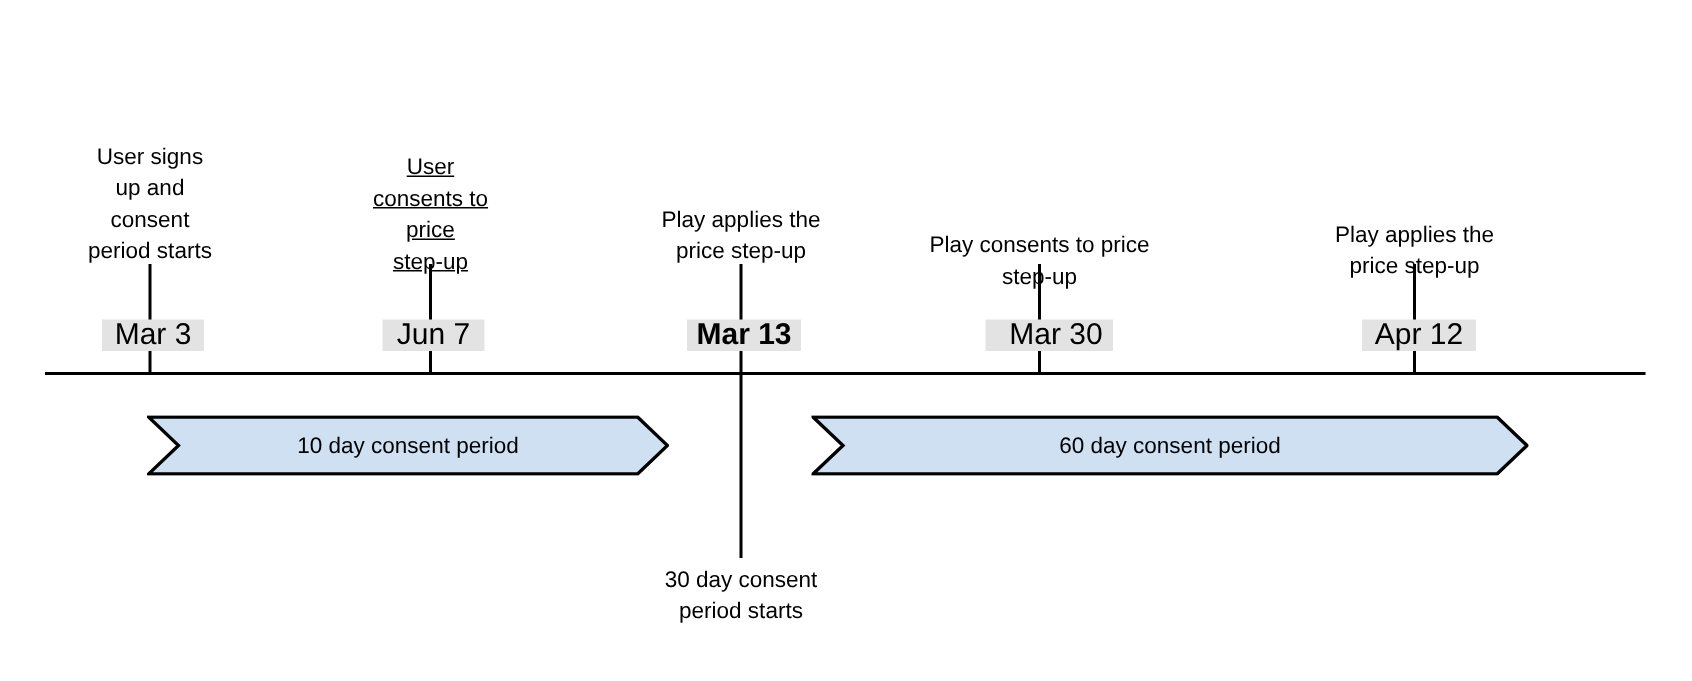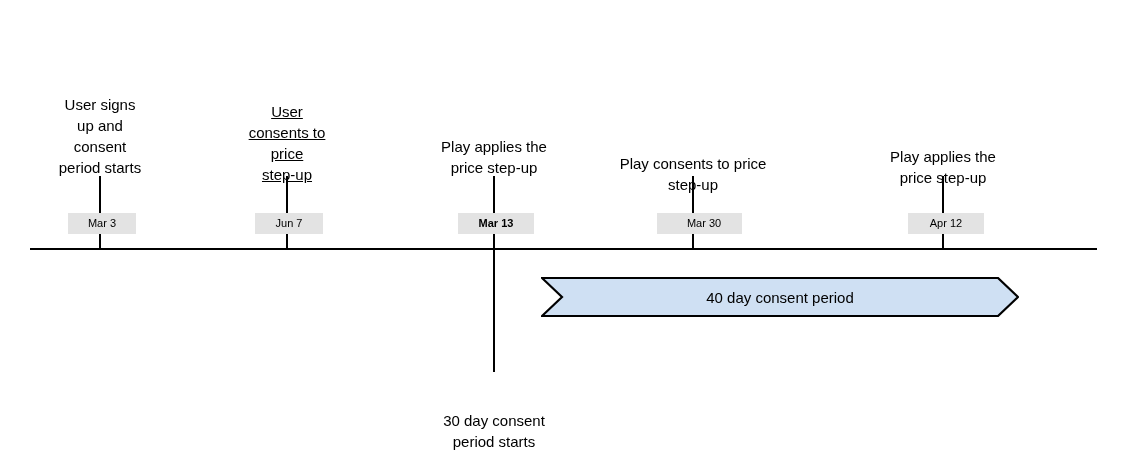--- a/index.html
+++ b/index.html
@@ -41,21 +41,21 @@
     line-height: 21px;
     color: #000000;
     white-space: pre-line;
     margin-top: 48px;
   }
 
   
   .date-chip {
     position: absolute;
     background: #e3e3e3;
-    font-size: 11px;
+    font-size: 20px;
     line-height: 19px;
     padding: 1px 3px;
     color: #000000;
     white-space: nowrap;
     text-align: center;
   }
 
   
   .period-banner {
     position: absolute;
@@ -83,21 +83,20 @@
   }
 
   
   .below-note {
     position: absolute;
     text-align: center;
     font-size: 15px;
     line-height: 21px;
     color: #000000;
     white-space: pre-line;
-    margin-top: 34px;
   }
 </style>
 </head>
 <body>
 
 <div id="canvas">
 
   <div class="axis-line" style="left:30px; top:248px; width:1067px;"></div>
 
   <div class="tick" style="left:493px; top:250px; height:122px;"></div>
@@ -124,24 +123,30 @@
   <div class="event-label" style="left:588px; top:105px; width:210px;">Play consents to price
 step-up</div>
   <div class="tick" style="left:692px; top:176px; height:73px;"></div>
   <div class="date-chip" style="left:657px; top:213px; width:70px;padding-left:12px;">Mar 30</div>
 
   <div class="event-label" style="left:858px; top:98px; width:170px;">Play applies the
 price step-up</div>
   <div class="tick" style="left:942px; top:176px; height:73px;"></div>
   <div class="date-chip" style="left:908px; top:213px; width:70px;">Apr 12</div>
 
+  <div class="period-banner" style="left:98px; top:277px; width:348px; background:transparent;">
+    <svg class="banner-shape" viewBox="0 0 348 40" preserveAspectRatio="none">
+      <polygon points="1,1 327,1 347,20 327,39 1,39 21,20" fill="#cfe0f3" stroke="#000000" stroke-width="2.2" stroke-linejoin="miter" vector-effect="non-scaling-stroke"></polygon>
+    </svg>
+    <span class="banner-text">10 day consent period</span>
+  </div>
 
   <div class="period-banner" style="left:541px; top:277px; width:478px; background:transparent;">
     <svg class="banner-shape" viewBox="0 0 478 40" preserveAspectRatio="none">
       <polygon points="1,1 457,1 477,20 457,39 1,39 21,20" fill="#cfe0f3" stroke="#000000" stroke-width="2.2" stroke-linejoin="miter" vector-effect="non-scaling-stroke"></polygon>
     </svg>
-    <span class="banner-text">40 day consent period</span>
+    <span class="banner-text">60 day consent period</span>
   </div>
 
   <div class="below-note" style="left:409px; top:376px; width:170px;">30 day consent
 period starts</div>
 
 </div>
 
 </body></html>

